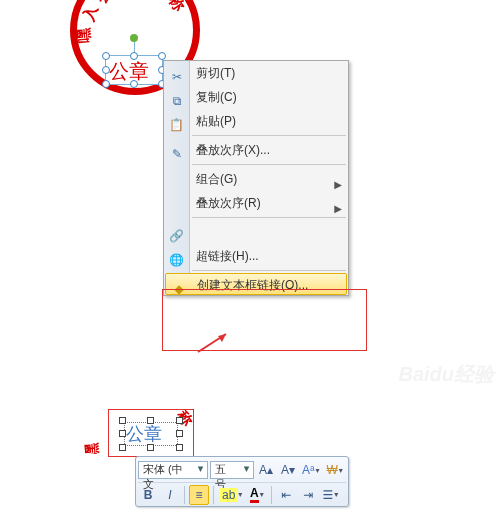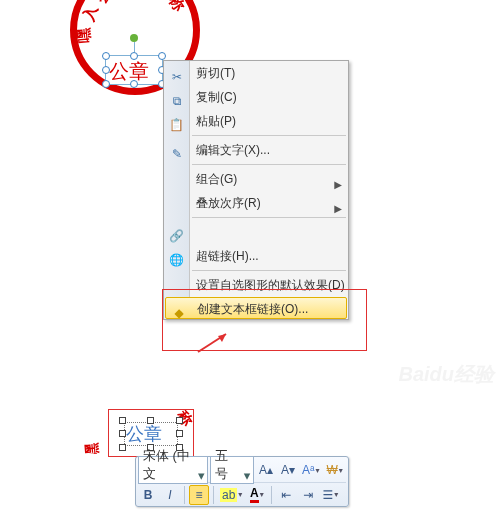--- a/index.html
+++ b/index.html
@@ -132,22 +132,22 @@
     padding:2px;
   }
   .mini-row{display:flex;align-items:center;height:22px;gap:2px;}
   .mini-row + .mini-row{border-top:1px solid #cdd8e6;margin-top:1px;padding-top:2px;}
   .btn{
     height:20px;min-width:20px;display:flex;align-items:center;justify-content:center;
     padding:0 2px;color:#3b5a87;cursor:pointer;
   }
   .btn.sel{background:#ffe27a;border:1px solid #e2b100;border-radius:2px;}
   .combo{
-    height:28px;border:1px solid #9bb2cc;background:#fff;display:flex;align-items:flex-end;
-    font-size:13px;
+    height:18px;border:1px solid #9bb2cc;background:#fff;display:flex;align-items:flex-start;
+    font-size:11px;
   }
   .combo .val{padding:0 4px;color:#333}
   .combo .dd{width:14px;text-align:center;color:#466;}
   .fname{width:70px;} .fsize{width:44px;}
   .dd-caret{font-size:8px;color:#556;padding:0 1px;}
   .vline{width:1px;height:18px;background:#b7c5d6;margin:0 2px;}
 
   .watermark{
     position:absolute; right:6px; bottom:140px;
     font-size:20px; color:#e8e8e8; font-weight:bold;
@@ -191,21 +191,21 @@
     <span class="ico">⧉</span>
     <span>复制(C)</span>
   </div>
   <div class="ctx-item">
     <span class="ico">📋</span>
     <span>粘贴(P)</span>
   </div>
   <div class="ctx-sep"></div>
   <div class="ctx-item">
     <span class="ico">✎</span>
-    <span>编辑文字(X)...</span>
+    <span>叠放次序(X)...</span>
   </div>
   <div class="ctx-sep"></div>
   <div class="ctx-item">
     <span class="ico"></span>
     <span>组合(G)</span>
     <span class="arrow">▶</span>
   </div>
   <div class="ctx-item">
     <span class="ico"></span>
     <span>叠放次序(R)</span>
@@ -213,24 +213,20 @@
   </div>
   <div class="ctx-sep"></div>
   <div class="ctx-item">
     <span class="ico">🔗</span>
   </div>
   <div class="ctx-item">
     <span class="ico">🌐</span>
     <span>超链接(H)...</span>
   </div>
   <div class="ctx-sep"></div>
-  <div class="ctx-item">
-    <span class="ico"></span>
-    <span>设置自选图形的默认效果(D)</span>
-  </div>
   <div class="ctx-item hl">
     <span class="ico" style="color:#c79a00">◆</span>
     <span>创建文本框链接(O)...</span>
   </div>
 </div>
 
 <div class="red-box1"></div>
 <div class="red-arrow">
   <svg width="40" height="20">
     <line x1="0" y1="18" x2="28" y2="0" stroke="#e03030" stroke-width="2"></line>

